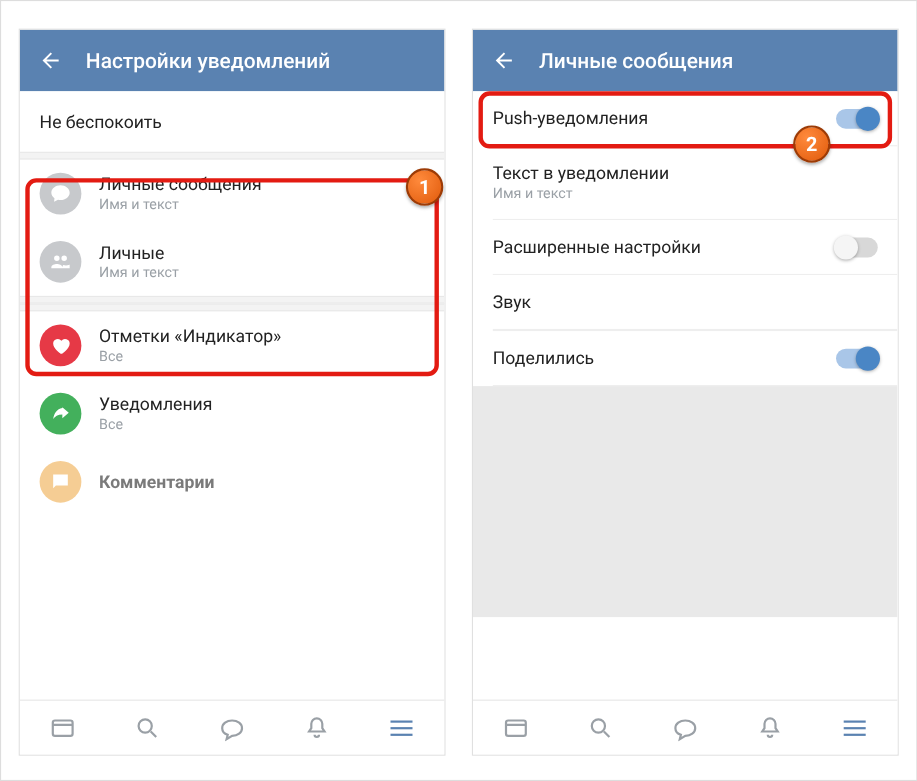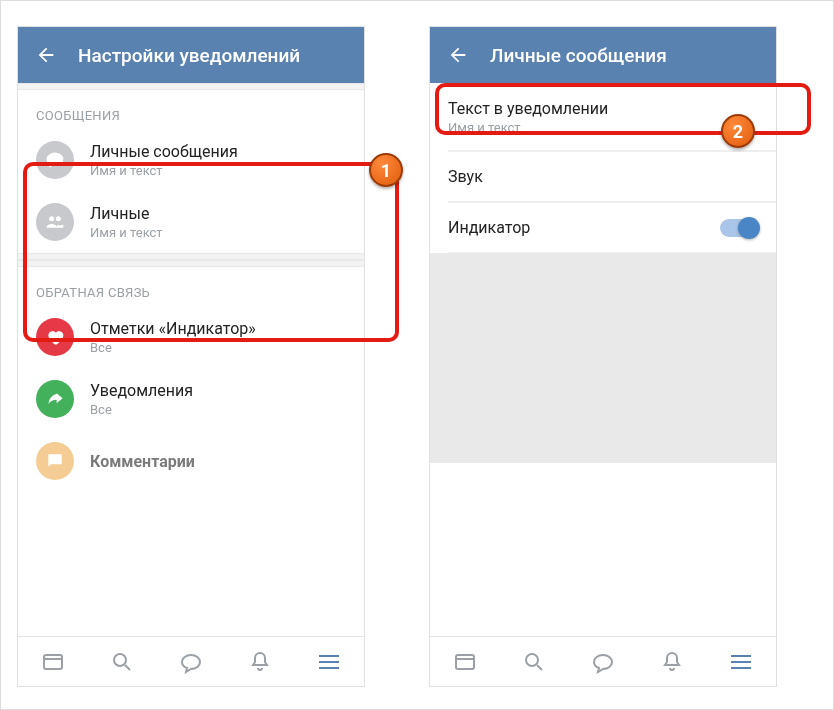--- a/index.html
+++ b/index.html
@@ -14,21 +14,21 @@
   .stage {
     position: relative;
     width: 834px;
     height: 710px;
     background: #fff;
     border: 1px solid #ddd;
   }
   .phone {
     position: absolute;
     top: 25px;
-    width: 348px;
+    width: 388px;
     height: 661px;
     background: #fff;
     border: 1px solid #e0e0e0;
     display: flex;
     flex-direction: column;
     overflow: hidden;
   }
   .phone.left { left: 16px; }
   .phone.right { left: 428px; }
   .header {
@@ -135,23 +135,25 @@
   <div class="phone left">
     <div class="header">
       <div class="back-arrow">
         <svg viewBox="0 0 24 24">
             <path d="M20 11H7.8l5.6-5.6L12 4l-8 8 8 8 1.4-1.4L7.8 13H20z"></path>
           </svg>
       </div>
       <div class="header-title">Настройки уведомлений</div>
     </div>
     <div class="content">
+      <div class="row" style="padding:18px 18px;">
+        <span>Не беспокоить</span>
+      </div>
       <div class="big-divider"></div>
 
-      <div class="section-header">СООБЩЕНИЯ</div>
 
       <div class="list-item">
         <div class="rounded-icon" style="background:#c7c9cc;">
           <svg viewBox="0 0 24 24">
               <path d="M12 3C6.5 3 2 6.6 2 11c0 2.4 1.3 4.5 3.4 6L5 21l4.3-2.2c.9.1 1.8.2 2.7.2 5.5 0 10-3.6 10-8S17.5 3 12 3z"></path>
             </svg>
         </div>
         <div class="li-text">
           <div class="title">Личные сообщения</div>
           <div class="sub">Имя и текст</div>
@@ -167,21 +169,20 @@
         <div class="li-text">
           <div class="title">Личные</div>
           <div class="sub">Имя и текст</div>
         </div>
       </div>
 
       <div class="big-divider"></div>
 
 
       <div class="big-divider"></div>
-      <div class="section-header">ОБРАТНАЯ СВЯЗЬ</div>
 
       <div class="list-item">
         <div class="rounded-icon" style="background:#e63946;">
           <svg viewBox="0 0 24 24">
               <path d="M12 21s-8-5.3-8-11a5 5 0 019-3 5 5 0 019 3c0 5.7-8 11-8 11z"></path>
             </svg>
         </div>
         <div class="li-text">
           <div class="title">Отметки «Индикатор»</div>
           <div class="sub">Все</div>
@@ -246,34 +247,46 @@
   <div class="phone right">
     <div class="header">
       <div class="back-arrow">
         <svg viewBox="0 0 24 24">
             <path d="M20 11H7.8l5.6-5.6L12 4l-8 8 8 8 1.4-1.4L7.8 13H20z"></path>
           </svg>
       </div>
       <div class="header-title">Личные сообщения</div>
     </div>
     <div class="content">
+      <div class="row">
+        <span>Push-уведомления</span>
+        <div class="toggle on">
+            <div class="knob"></div>
+          </div>
+      </div>
       <div class="divider"></div>
       <div class="row one-col">
         <div style="font-size:16px;color:#222;">Текст в уведомлении</div>
         <div style="font-size:13px;color:#9aa0a6;margin-top:2px;">Имя и текст</div>
       </div>
       <div class="divider"></div>
+      <div class="row">
+        <span>Расширенные настройки</span>
+        <div class="toggle off">
+            <div class="knob"></div>
+          </div>
+      </div>
       <div class="divider"></div>
       <div class="row">
         <span>Звук</span>
       </div>
       <div class="divider"></div>
       <div class="divider"></div>
       <div class="row">
-        <span>Индикатор</span>
+        <span>Поделились</span>
         <div class="toggle on">
             <div class="knob"></div>
           </div>
       </div>
       <div class="divider"></div>
       <div class="gray-area"></div>
     </div>
     <div class="tab-bar">
       <div class="tab">
           <svg viewBox="0 0 24 24">

